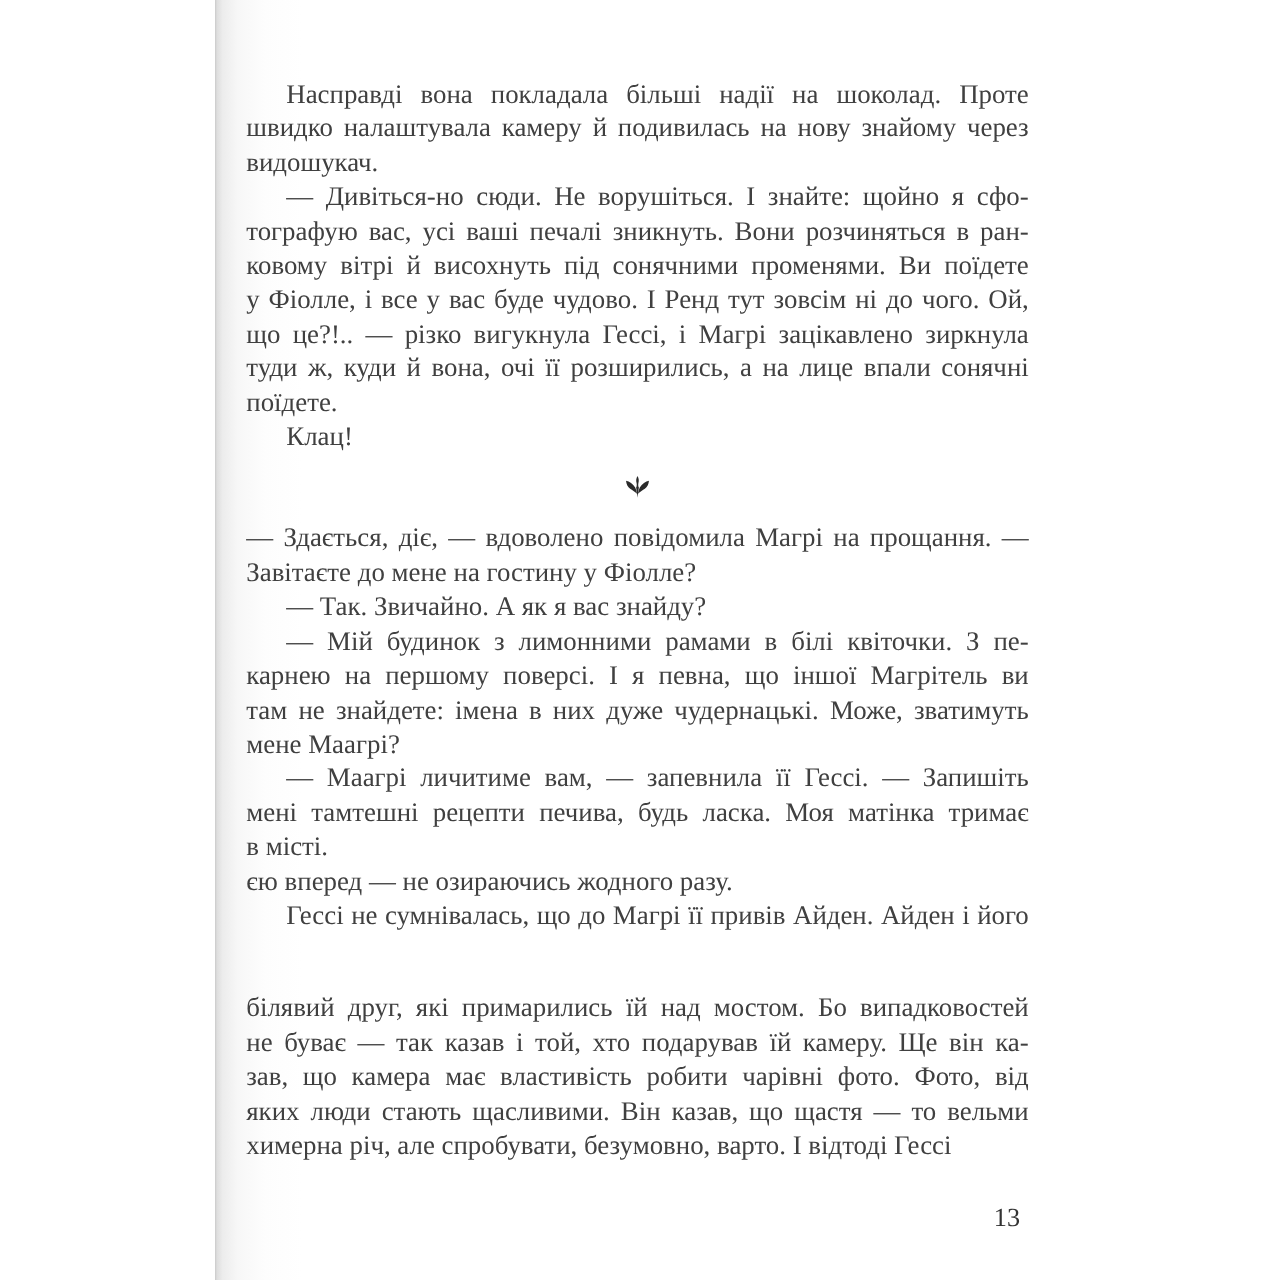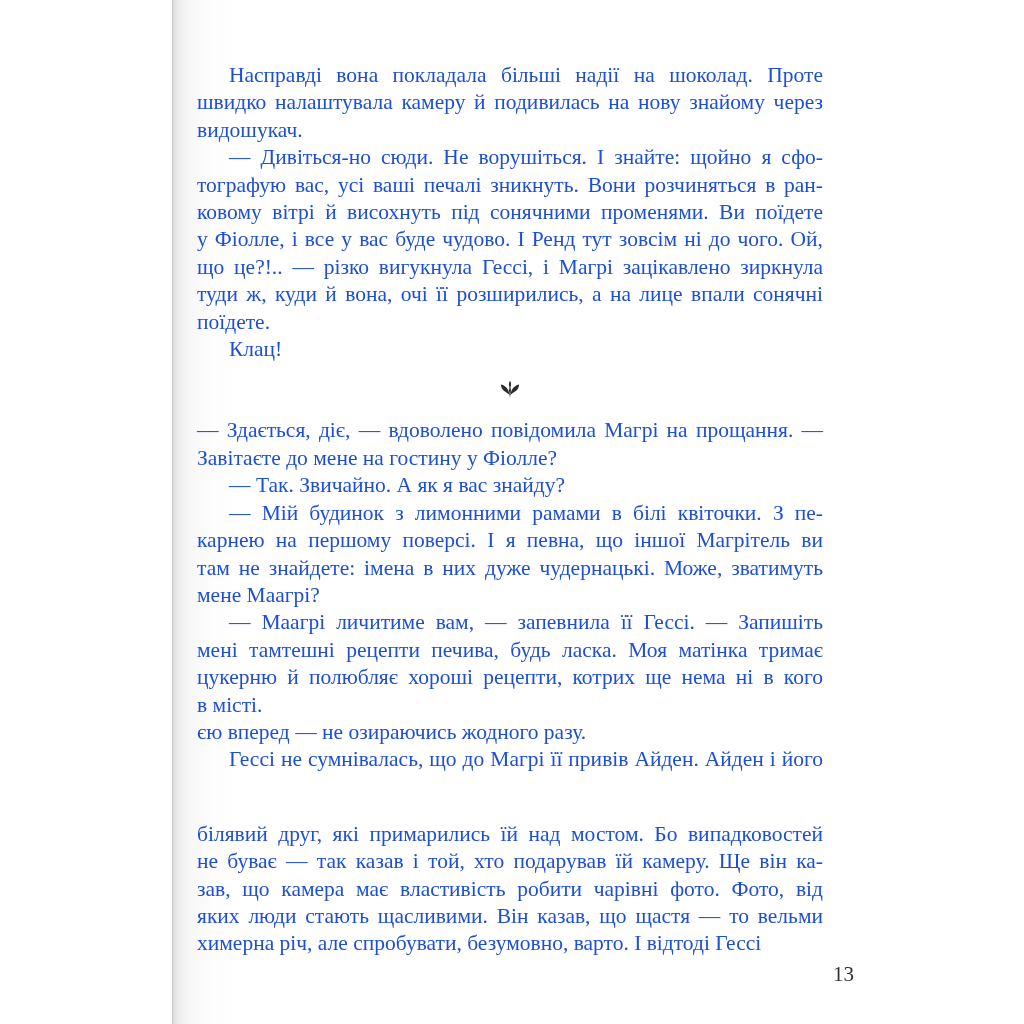--- a/index.html
+++ b/index.html
@@ -33,21 +33,21 @@
       background: #cfcfcf;
     }
     .text-block {
       position: absolute;
       left: 197px;
       top: 62px;
       width: 626px;
       font-family: "Liberation Serif", "DejaVu Serif", serif;
       font-size: 21.5px;
       line-height: 27.4px;
-      color: #1d4ed8;
+      color: #404040;
       text-align: justify;
       hyphens: manual;
     }
     .para {
       margin: 0;
       text-indent: 32px;
     }
     .para.no-indent {
       text-indent: 0;
     }
@@ -65,21 +65,21 @@
       display: flex;
       align-items: center;
       justify-content: center;
     }
     .ornament svg {
       width: 22px;
       height: 22px;
     }
     .page-number {
       position: absolute;
-      left: 824px;
+      left: 786px;
       top: 962px;
       width: 30px;
       text-align: right;
       font-family: "Liberation Serif", "DejaVu Serif", serif;
       font-size: 21px;
       color: #333333;
     }
   </style>
 </head>
 <body>
@@ -127,21 +127,20 @@
         </p>
         <p class="para">
           <span class="line">— Мій будинок з лимонними рамами в білі квіточки. З пе-</span>
           <span class="line" style="text-indent: 0px;">карнею на першому поверсі. І я певна, що іншої Магрітель ви</span>
           <span class="line" style="text-indent: 0px;">там не знайдете: імена в них дуже чудернацькі. Може, зватимуть</span>
           <span class="line last" style="text-indent: 0px;">мене Маагрі?</span>
         </p>
         <p class="para">
           <span class="line">— Маагрі личитиме вам, — запевнила її Гессі. — Запишіть</span>
           <span class="line" style="text-indent: 0px;">мені тамтешні рецепти печива, будь ласка. Моя матінка тримає</span>
-          <span class="line" style="text-indent: 0px;">цукерню й полюбляє хороші рецепти, котрих ще нема ні в кого</span>
           <span class="line last" style="text-indent: 0px;">в місті.</span>
         </p>
         <p class="para">
           <span class="line last" style="text-indent: 0px;">єю вперед — не озираючись жодного разу.</span>
         </p>
         <p class="para">
           <span class="line">Гессі не сумнівалась, що до Магрі її привів Айден. Айден і його</span>
           <span class="line" style="text-indent: 0px; margin-top: 47px;">білявий друг, які примарились їй над мостом. Бо випадковостей</span>
           <span class="line" style="text-indent: 0px;">не буває — так казав і той, хто подарував їй камеру. Ще він ка-</span>
           <span class="line" style="text-indent: 0px;">зав, що камера має властивість робити чарівні фото. Фото, від</span>

